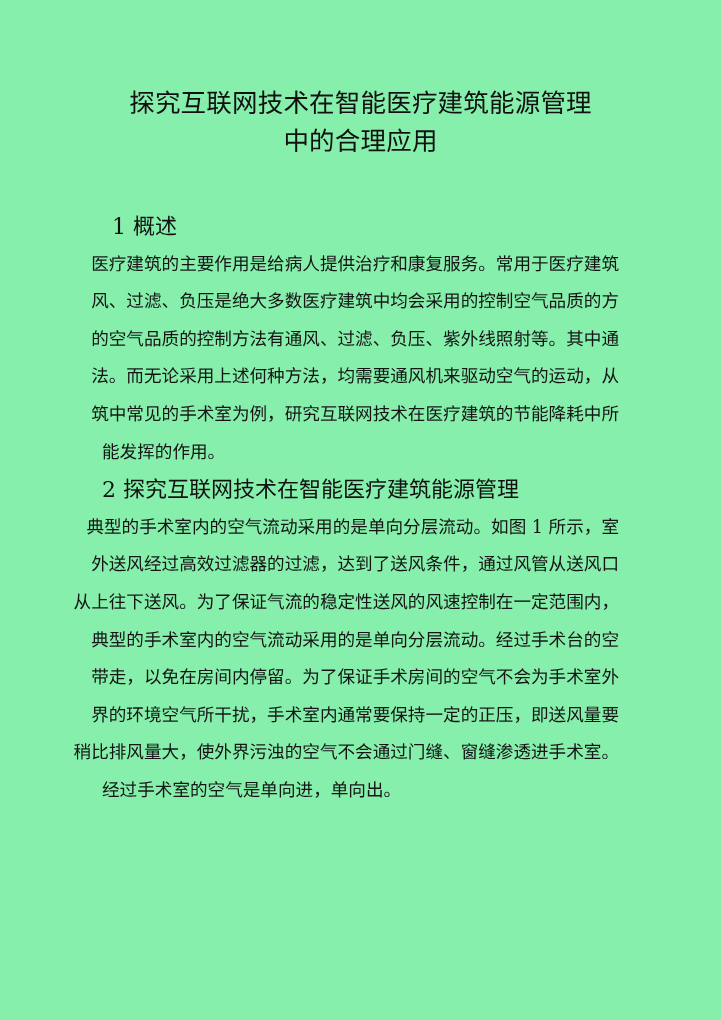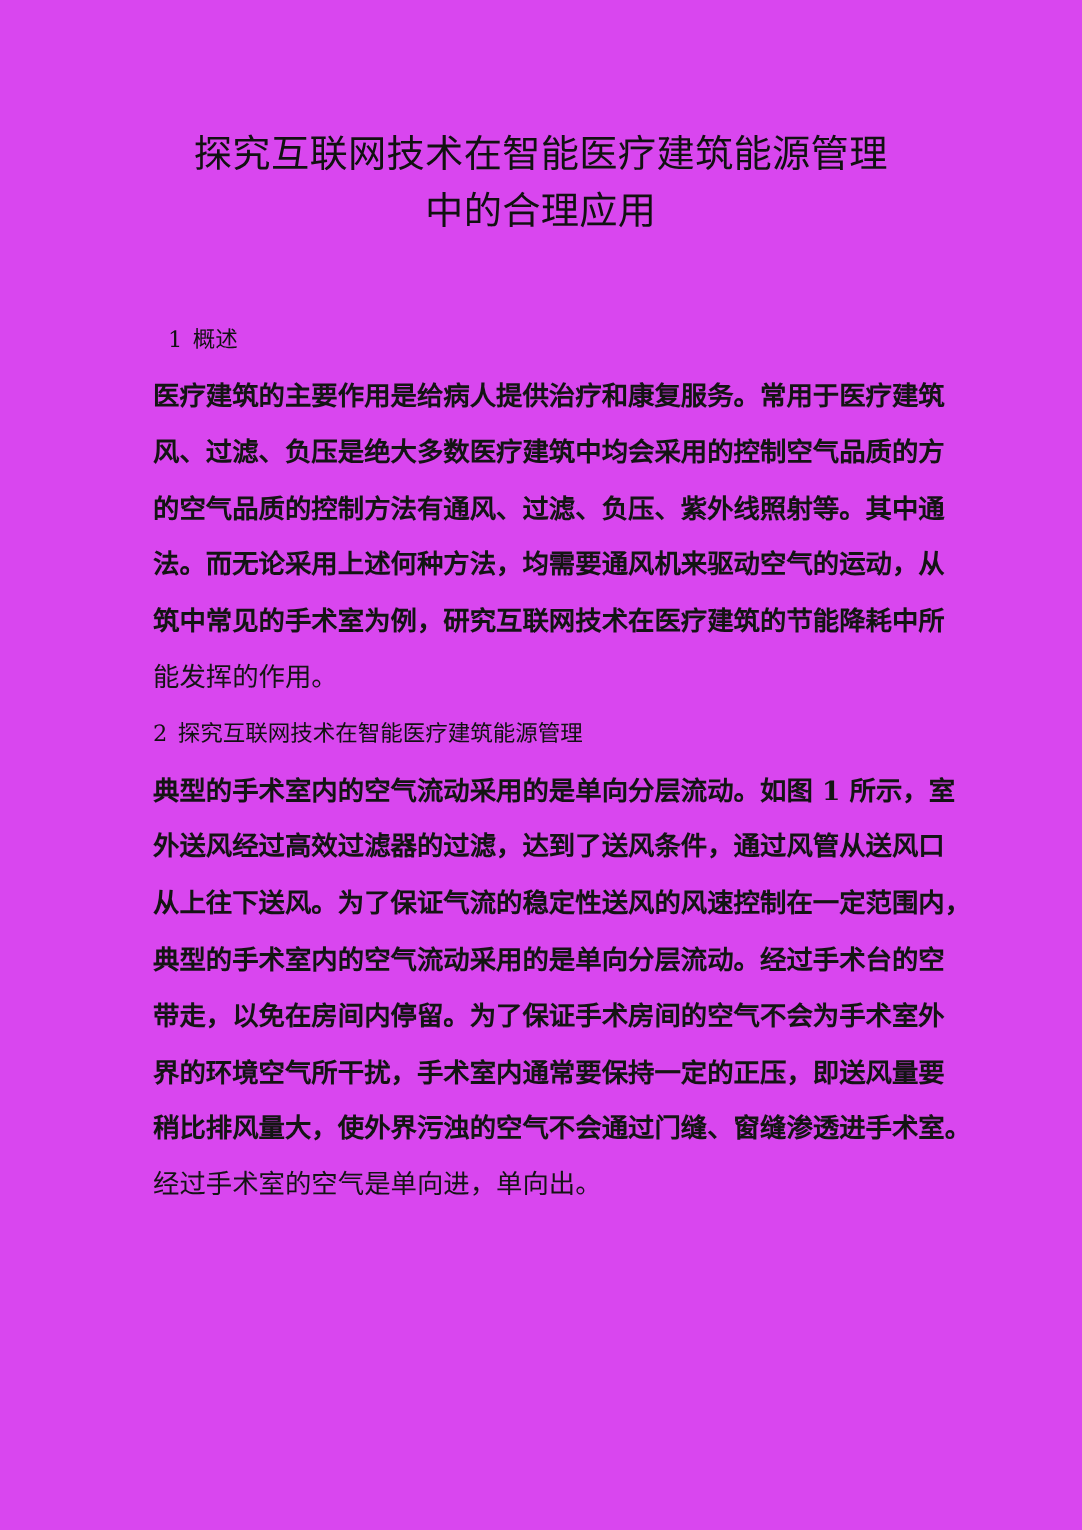--- a/index.html
+++ b/index.html
@@ -6,21 +6,21 @@
   html, body {
     margin: 0;
     padding: 0;
     background: #ffffff;
   }
 
   .page {
     position: relative;
     width: 721px;
     height: 1020px;
-    background: #d946ef;
+    background: #86efac;
     overflow: hidden;
     font-family: "DejaVu Serif", "Liberation Serif", serif;
     color: #1a1a1a;
     box-sizing: border-box;
   }
 
   .content {
     position: absolute;
     left: 102px;
     top: 0;
@@ -39,21 +39,21 @@
     color: #111111;
   }
   .doc-title .title-line {
     display: block;
     white-space: nowrap;
   }
 
   
   .section-heading {
     margin: 0;
-    font-size: 15px;
+    font-size: 22px;
     line-height: 37.6px;
     font-weight: normal;
     color: #111111;
     white-space: nowrap;
   }
   .section-heading .num {
     margin-right: 7px;
   }
   .heading-indent {
     padding-left: 10px;
@@ -66,22 +66,21 @@
     line-height: 37.6px;
     color: #141414;
   }
   .para .ln {
     display: block;
     white-space: nowrap;
   }
   
   .para .ln.just {
     display: flex;
-    justify-content: flex-start;
-    font-weight: bold;
+    justify-content: flex-end;
   }
   .para .ln.just > span {
     display: inline-block;
   }
 
   .spacer-title-gap { height: 48px; }
 </style>
 </head>
 <body>
 

